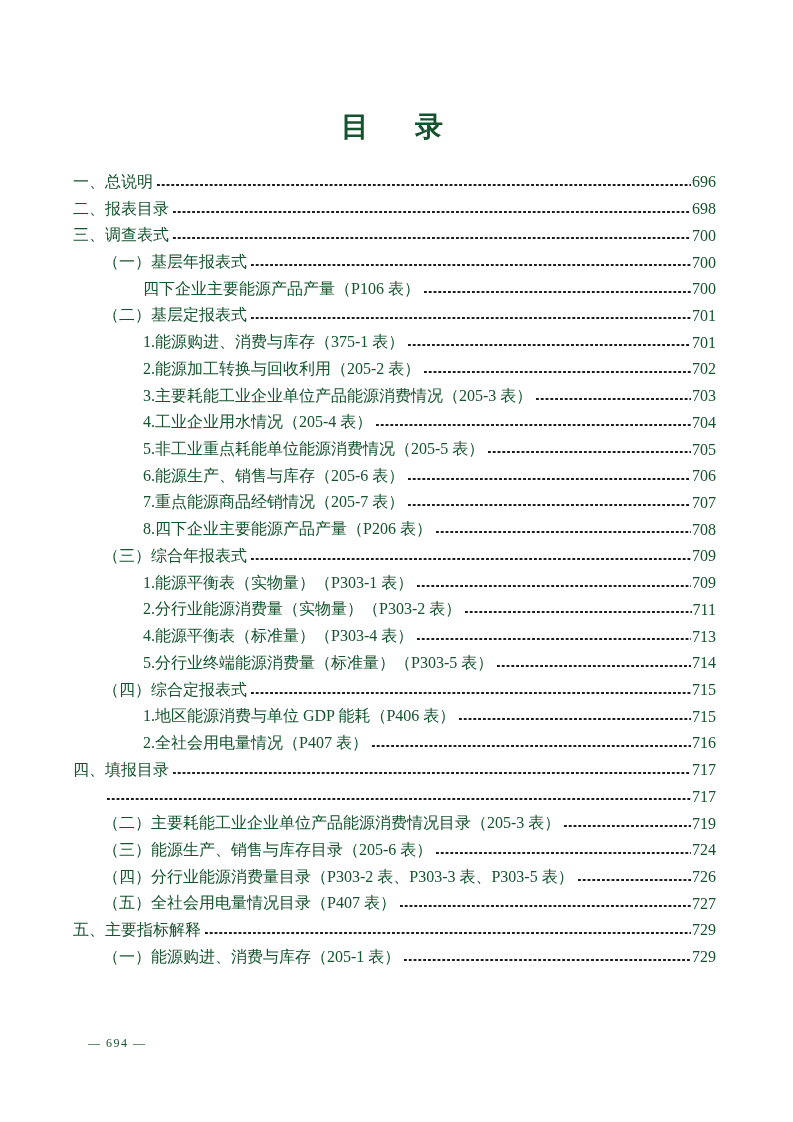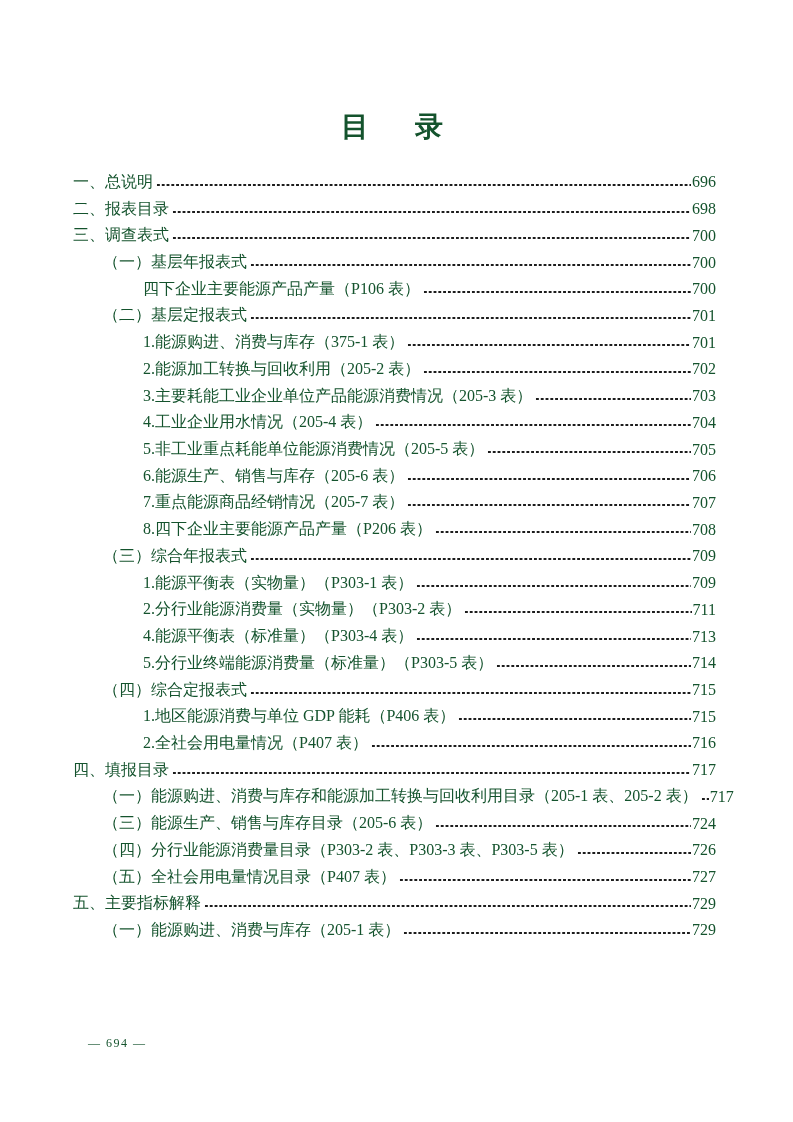--- a/index.html
+++ b/index.html
@@ -172,23 +172,27 @@
     <span class="toc-label">2.全社会用电量情况（P407 表）</span>
     <span class="toc-leader"></span>
     <span class="toc-page">716</span>
   </div>
       <div class="toc-row level-0">
     <span class="toc-label">四、填报目录</span>
     <span class="toc-leader"></span>
     <span class="toc-page">717</span>
   </div>
       <div class="toc-row level-1">
-    <span class="toc-label">（一）能源购进、消费与库存和能源加工转换与回收利用目录（205-1 表、205-2 表）</span>
     <span class="toc-leader"></span>
     <span class="toc-page">717</span>
+  </div>
+      <div class="toc-row level-1">
+    <span class="toc-label">（二）主要耗能工业企业单位产品能源消费情况目录（205-3 表）</span>
+    <span class="toc-leader"></span>
+    <span class="toc-page">719</span>
   </div>
       <div class="toc-row level-1">
     <span class="toc-label">（三）能源生产、销售与库存目录（205-6 表）</span>
     <span class="toc-leader"></span>
     <span class="toc-page">724</span>
   </div>
       <div class="toc-row level-1">
     <span class="toc-label">（四）分行业能源消费量目录（P303-2 表、P303-3 表、P303-5 表）</span>
     <span class="toc-leader"></span>
     <span class="toc-page">726</span>

